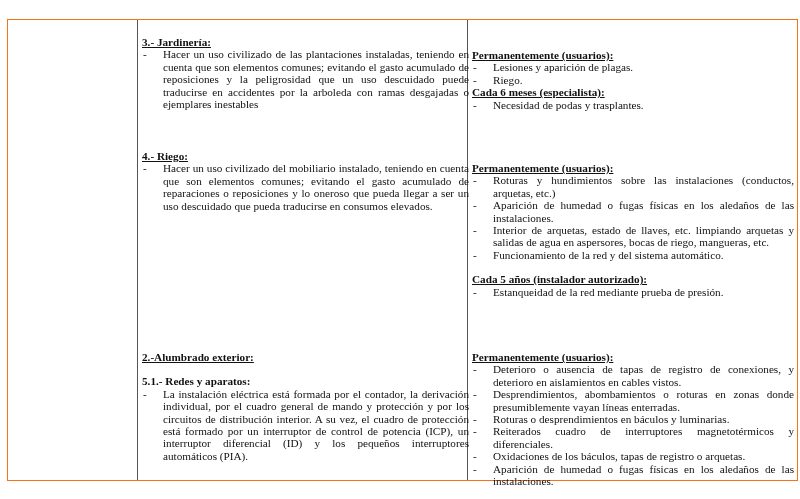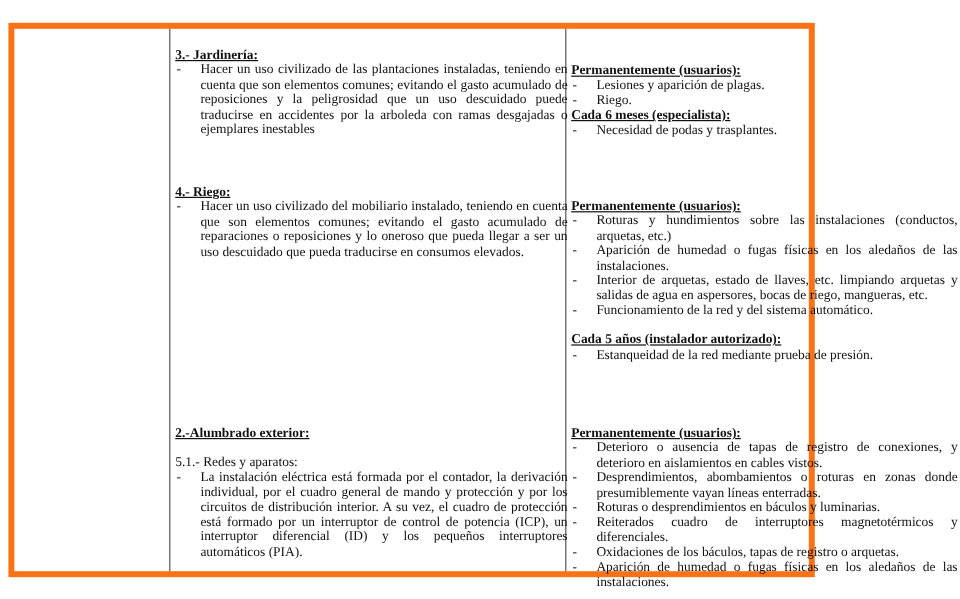--- a/index.html
+++ b/index.html
@@ -1,25 +1,25 @@
 <!DOCTYPE html>
 <html><head>
 <meta charset="utf-8">
 <style>
   html, body { margin: 0; padding: 0; background: #ffffff; }
   body { width: 800px; height: 499px; position: relative; overflow: hidden;
          font-family: "Liberation Serif", serif; color: #111; font-size: 11.2px; line-height: 12.4px; }
-  .table { position: absolute; left: 7px; top: 19px; width: 672px; height: 462px;
-           border: 5px solid #f97316; box-sizing: border-box; }
+  .table { position: absolute; left: 7px; top: 19px; width: 791px; height: 462px;
+           border: 1px solid #f97316; box-sizing: border-box; }
   .vline { position: absolute; top: 0; bottom: 0; width: 1px; background: #555; }
   .cell { position: absolute; box-sizing: border-box; }
   .mid { left: 134px; width: 327px; }
   .right { left: 464px; width: 322px; }
   .heading { font-weight: bold; text-decoration: underline; }
-  .heading-plain { font-weight: normal; }
+  .heading-plain { font-weight: bold; }
   .item { display: flex; text-align: justify; }
   .dash { width: 21px; flex: 0 0 21px; padding-left: 1px; box-sizing: border-box; }
   .txt { flex: 1; }
   .gap { height: 12px; }
 </style>
 </head>
 <body>
 
 <div class="table">
   <div class="vline" style="left:129px"></div>

